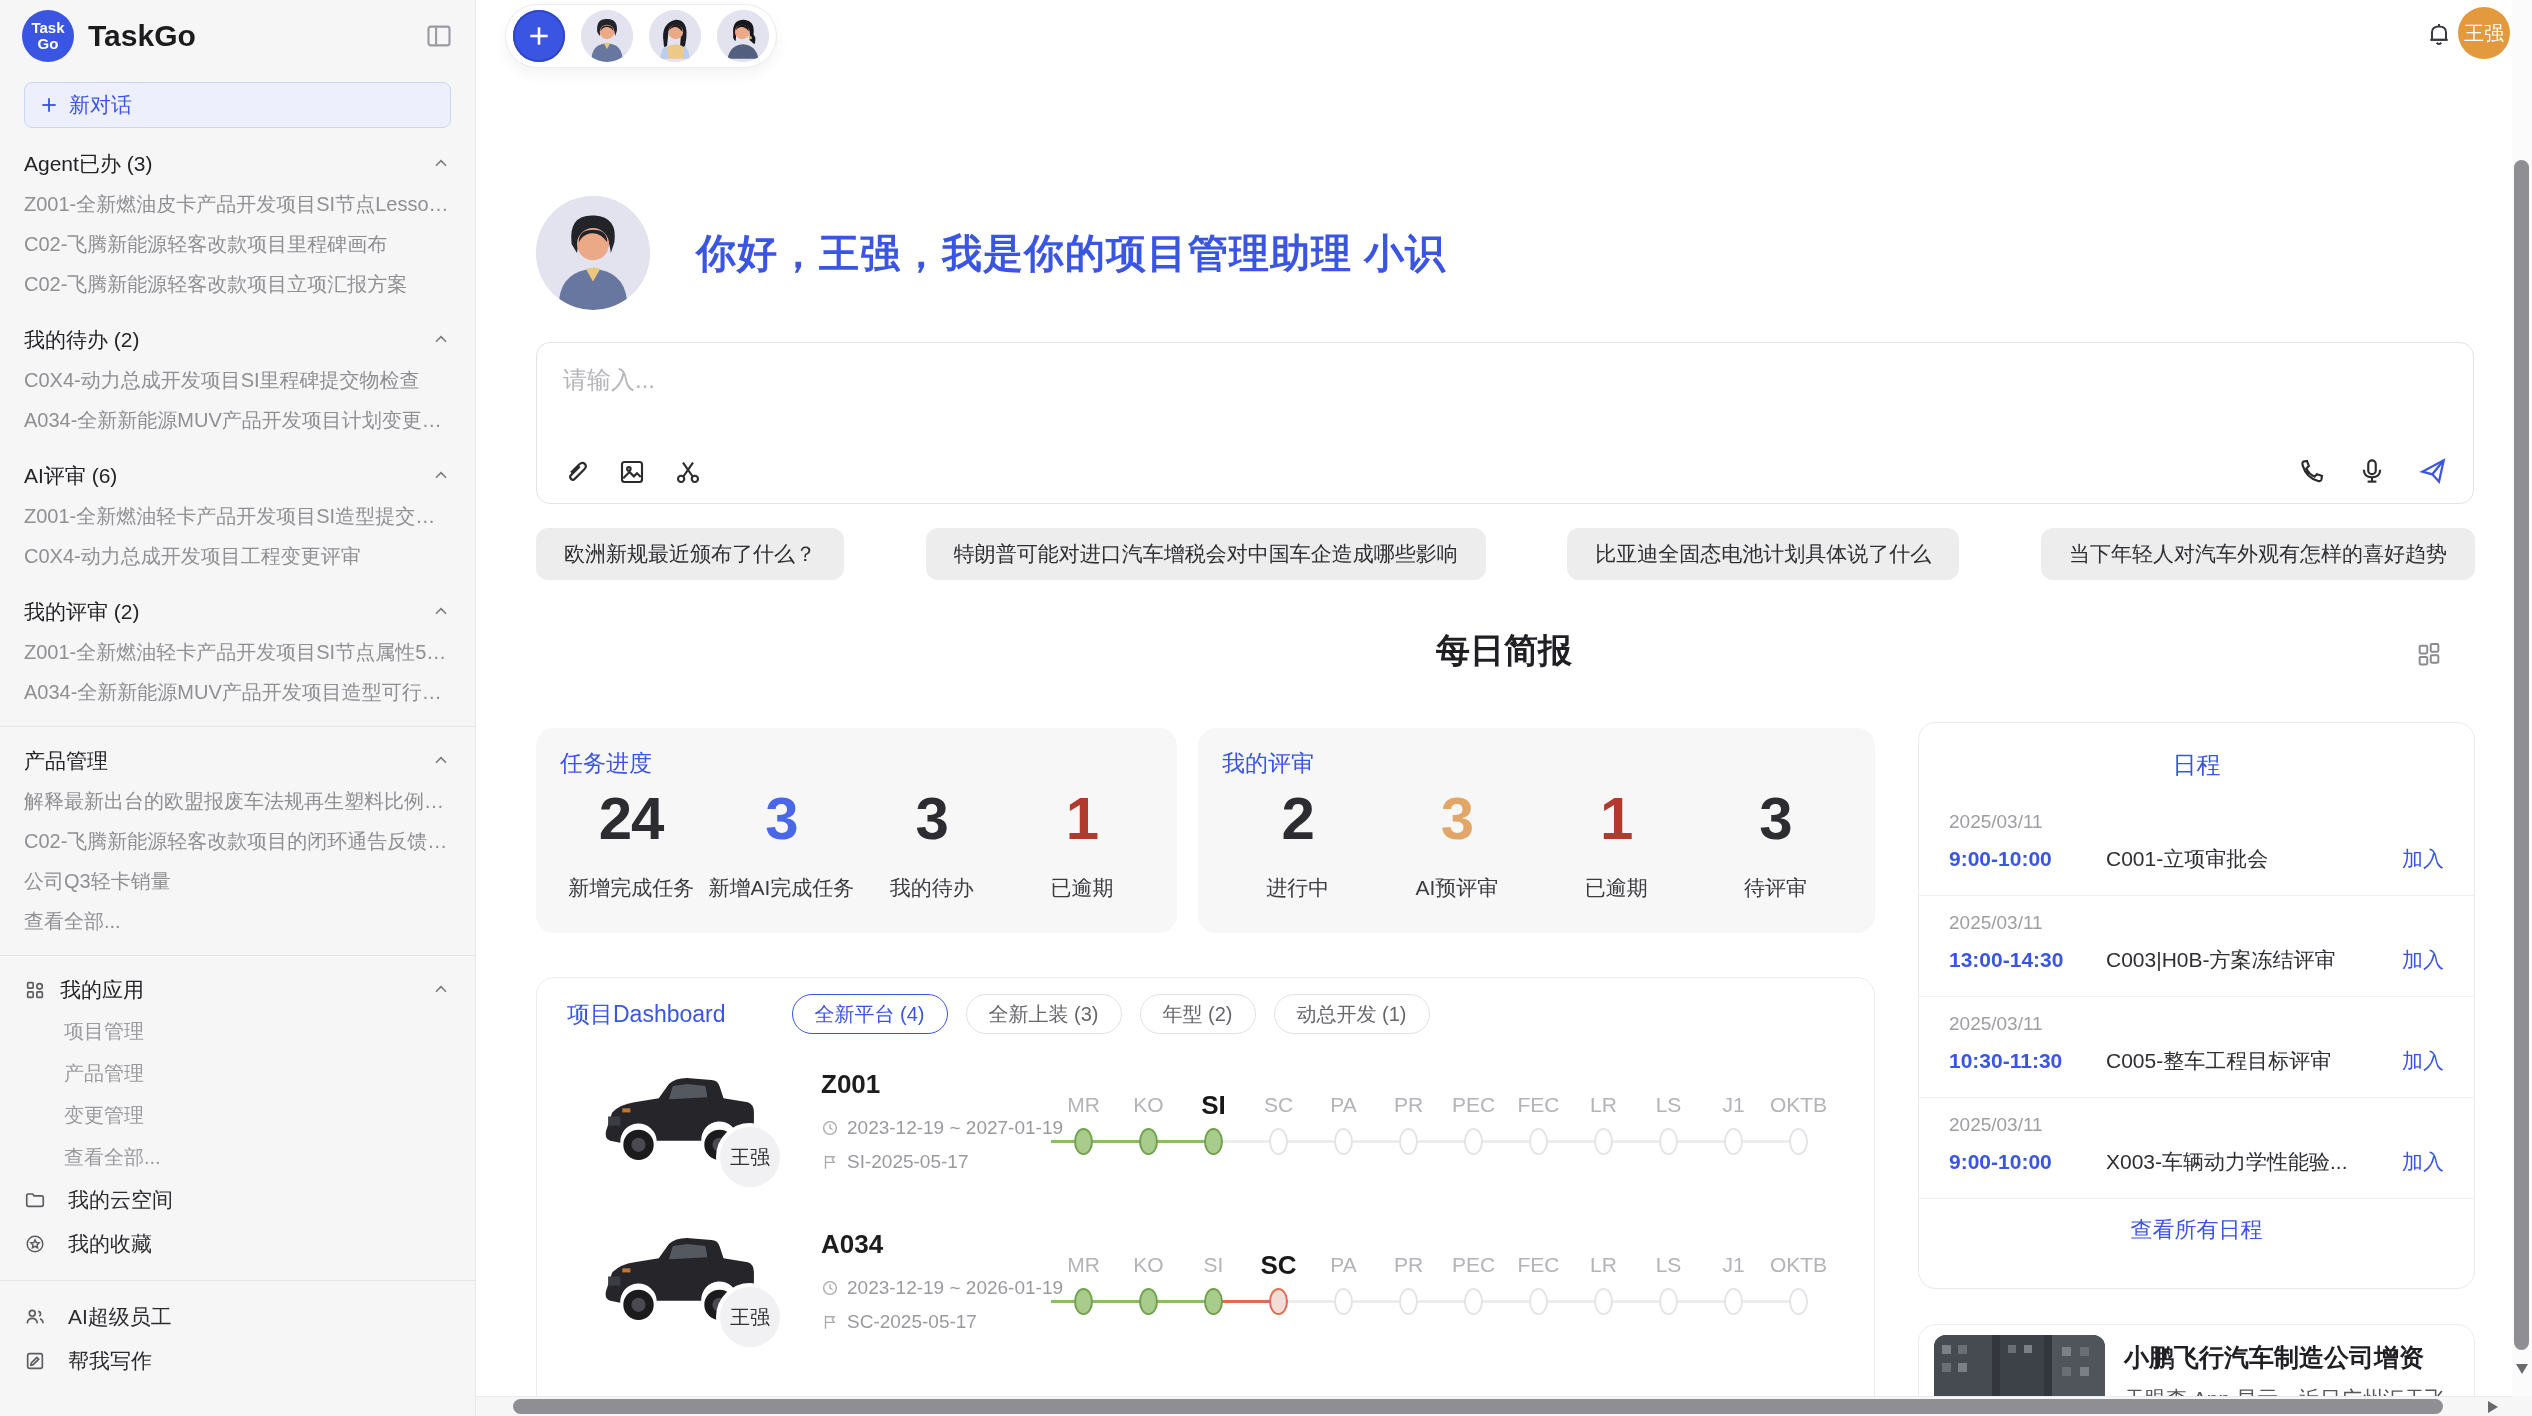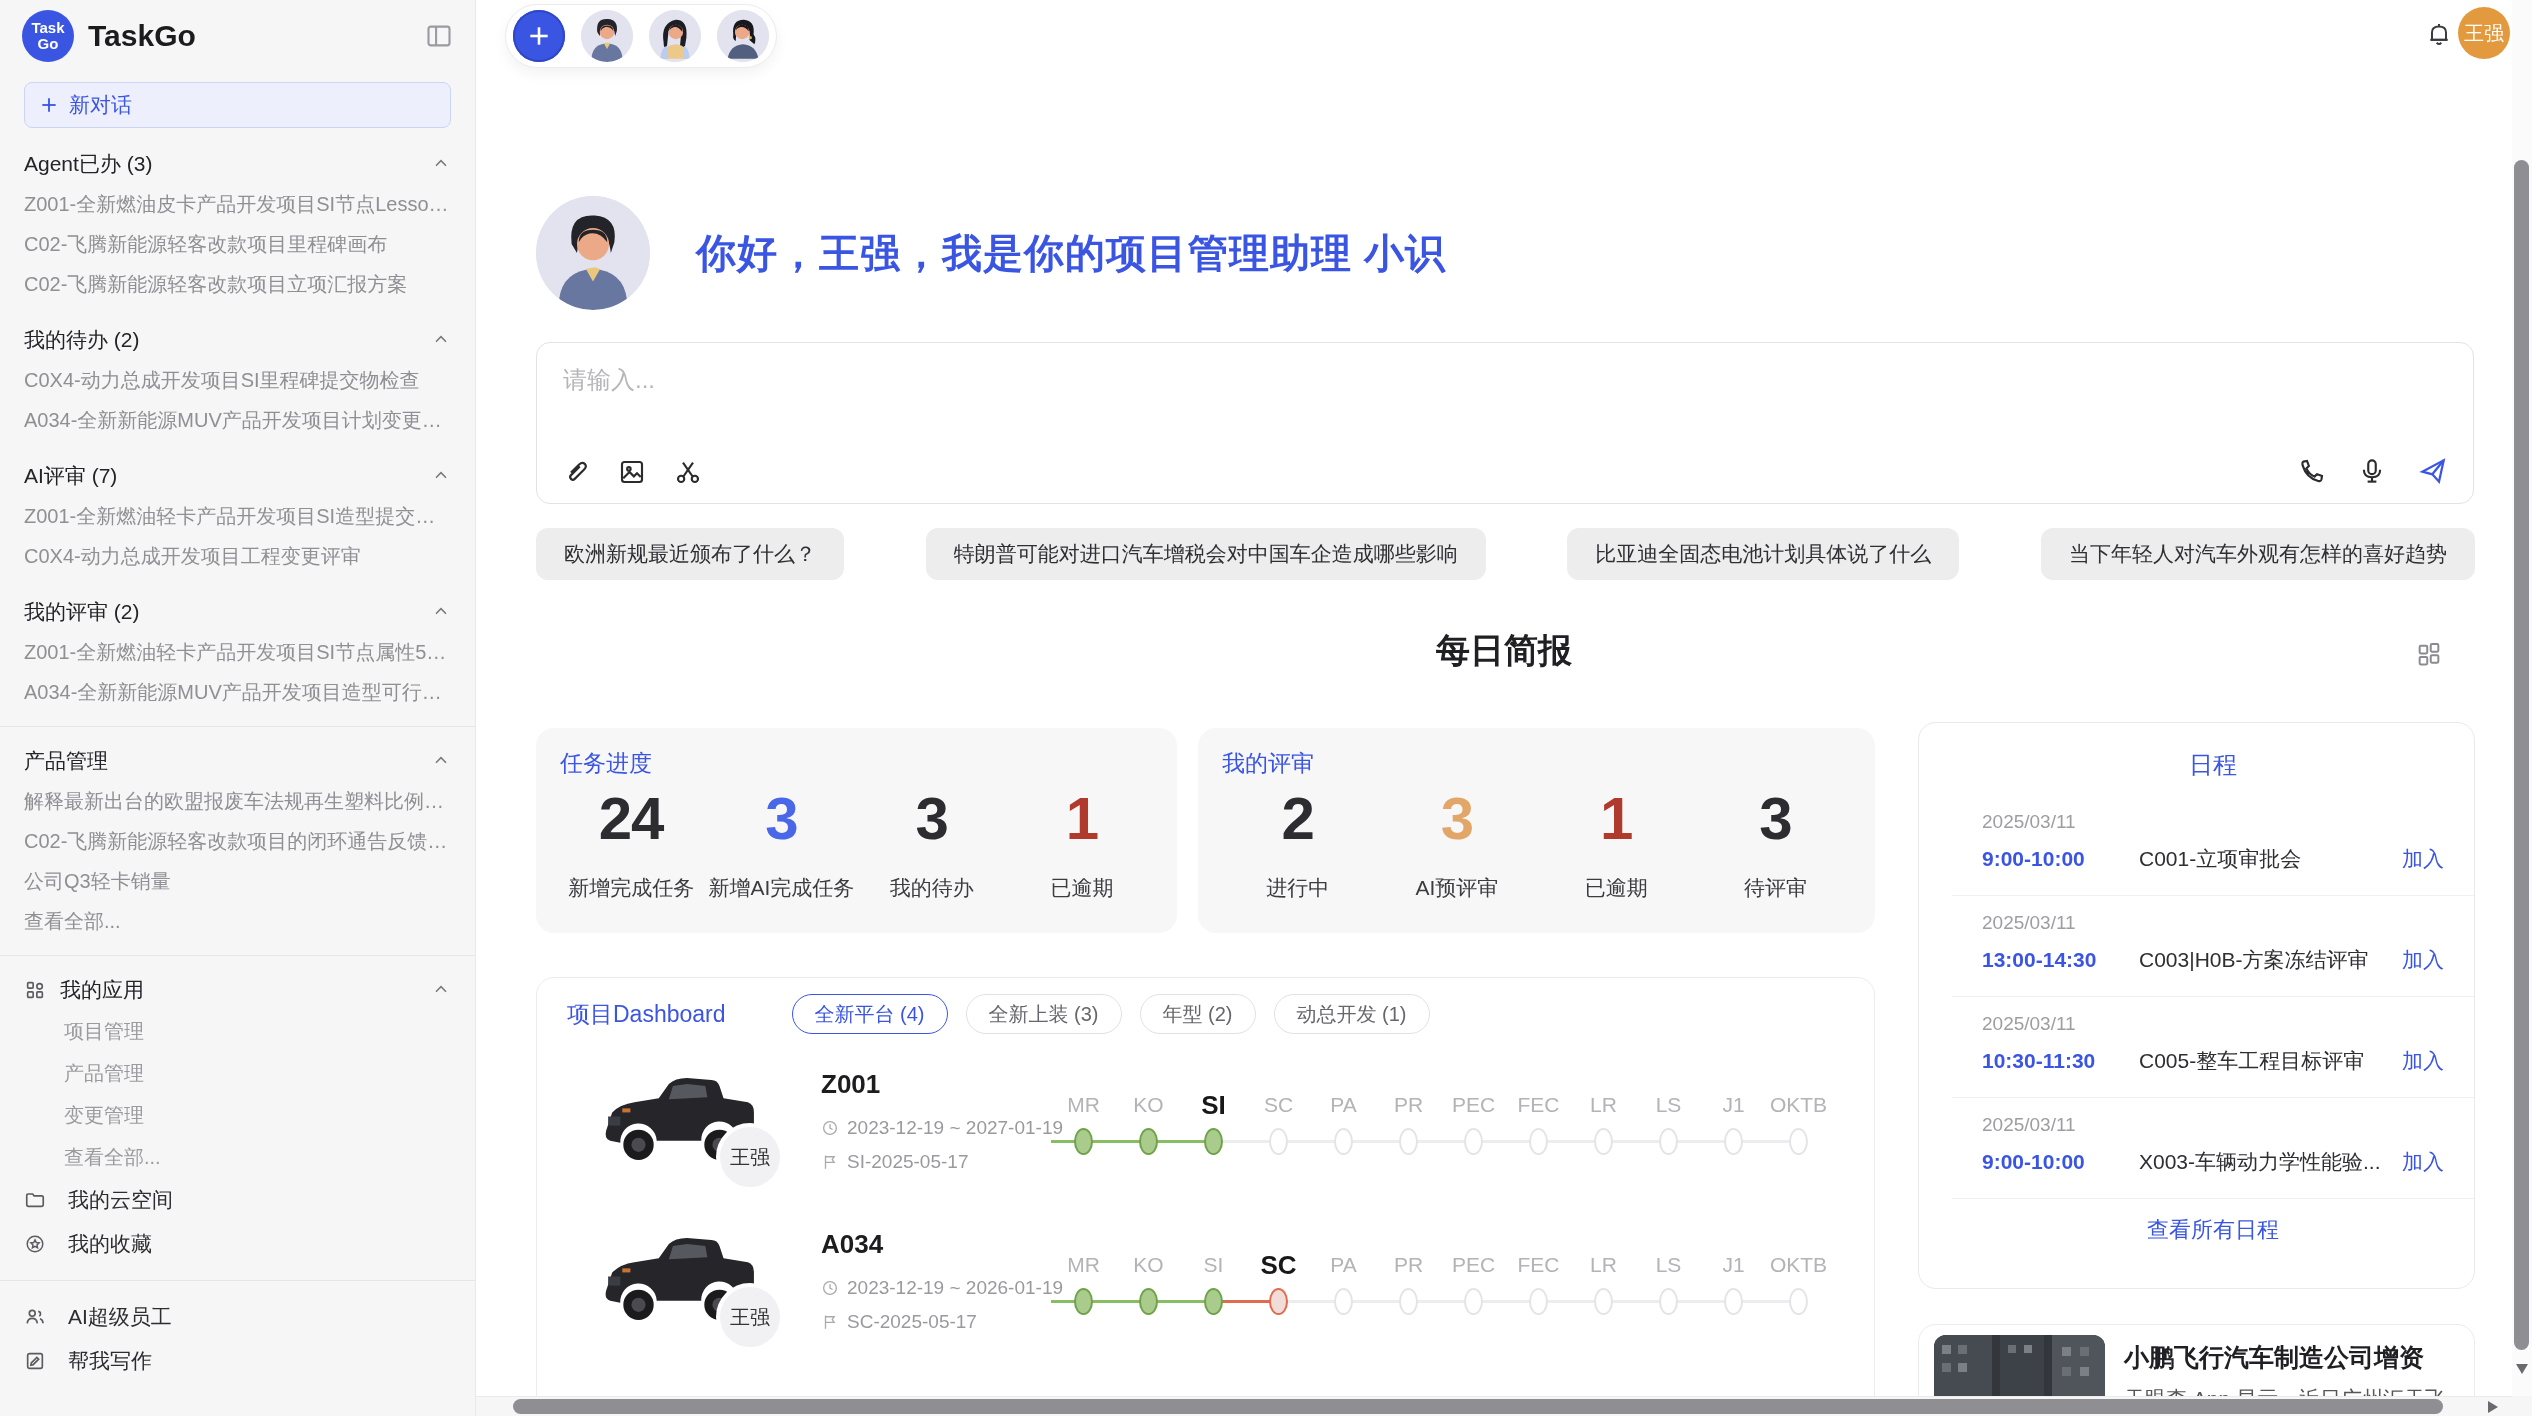--- a/index.html
+++ b/index.html
@@ -101,21 +101,21 @@
   .ov-green{left:0;width:163px;background:#8abc62;}
   .ov-red{left:163px;width:66px;background:#df6b51;}
   .tl-dots{position:absolute;left:0;top:0;width:100%;height:100%;display:flex;}
   .td{flex:1;display:flex;align-items:center;justify-content:center;}
   .dot{width:19px;height:27px;border-radius:50%;background:#fff;border:2px solid #e4e4e8;box-sizing:border-box;}
   .dot.done{background:#a9cb8c;border-color:#6fa24b;}
   .dot.overdue{background:#f2dcd7;border-color:#df6b51;}
 
   
   .sched{position:absolute;left:1442px;top:722px;width:557px;height:567px;background:#fff;border:1px solid #e9e9ef;
-         border-radius:18px;box-sizing:border-box;padding-left:33px;}
+         border-radius:18px;box-sizing:border-box;}
   .sched-title{text-align:center;margin-top:26px;font-size:24px;color:#3b55e3;}
   .sch-item{padding:16px 30px 22px 30px;border-bottom:1px solid #f0f0f2;}
   .sch-item:last-of-type{border-bottom:none;}
   .sch-date{font-size:19px;color:#9d9da2;}
   .sch-row{display:flex;align-items:center;margin-top:12px;}
   .sch-time{width:157px;font-size:21px;font-weight:700;color:#3b55e3;flex:none;}
   .sch-name{flex:1;font-size:21px;color:#2e2e33;white-space:nowrap;overflow:hidden;text-overflow:ellipsis;}
   .sch-join{font-size:21px;color:#3b55e3;cursor:pointer;flex:none;}
   .sch-viewall{text-align:center;font-size:22px;color:#3b55e3;margin-top:16px;cursor:pointer;}
 
@@ -184,21 +184,21 @@
       <span class="chev">
         <svg width="20" height="20" viewBox="0 0 24 24" fill="none" stroke="currentColor" stroke-width="1.8">
             <polyline points="6 14 12 8 18 14"></polyline>
           </svg>
       </span>
     </div>
     <div class="s-item">C0X4-动力总成开发项目SI里程碑提交物检查</div>
     <div class="s-item">A034-全新新能源MUV产品开发项目计划变更表编写</div>
 
     <div class="sec-h">
-      <span>AI评审 (7)</span>
+      <span>AI评审 (6)</span>
       <span class="chev">
         <svg width="20" height="20" viewBox="0 0 24 24" fill="none" stroke="currentColor" stroke-width="1.8">
             <polyline points="6 14 12 8 18 14"></polyline>
           </svg>
       </span>
     </div>
     <div class="s-item">Z001-全新燃油轻卡产品开发项目SI造型提交物评审</div>
     <div class="s-item">C0X4-动力总成开发项目工程变更评审</div>
 
     <div class="sec-h">

